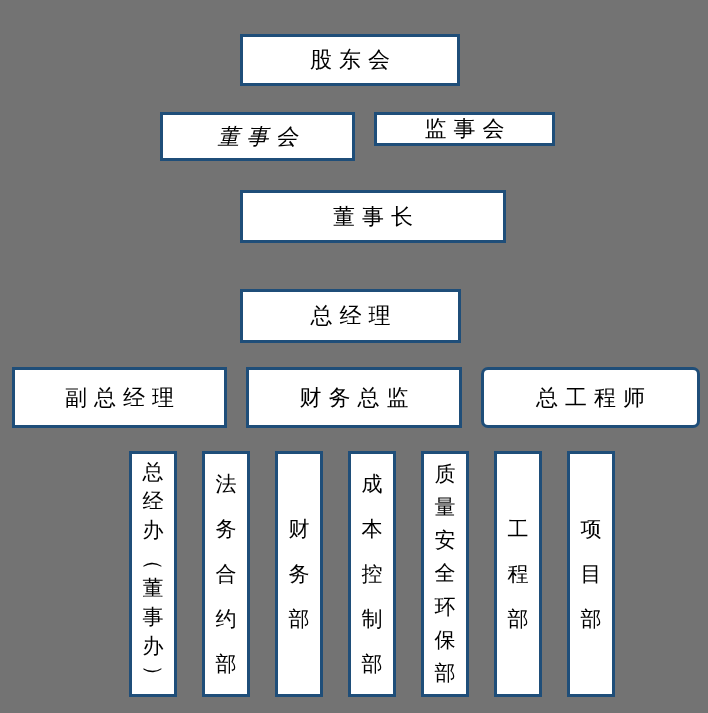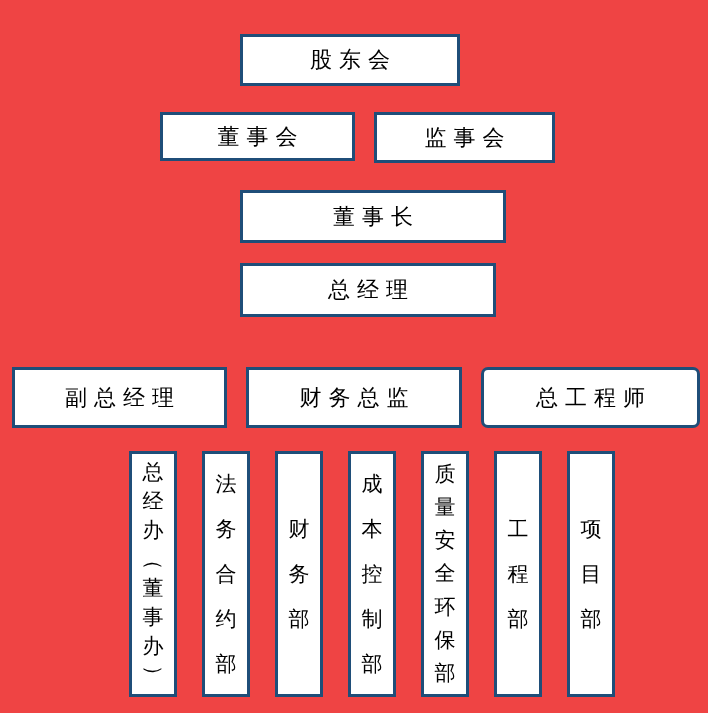--- a/index.html
+++ b/index.html
@@ -1,20 +1,20 @@
 <!DOCTYPE html>
 <html><head>
 <meta charset="utf-8">
 <style>
   html, body { margin: 0; padding: 0; background: #ffffff; }
   .canvas {
     position: relative;
     width: 708px;
     height: 713px;
-    background: #ef4444;
+    background: #737373;
     font-family: "Liberation Serif", "DejaVu Serif", serif;
     color: #000000;
     overflow: hidden;
   }
   .box {
     position: absolute;
     box-sizing: border-box;
     border: 3px solid #1f4e79;
     background: #ffffff;
     display: flex;
@@ -23,26 +23,26 @@
   }
   .hlabel {
     font-size: 22px;
     letter-spacing: 7px;
     padding-left: 7px; 
     white-space: nowrap;
   }
   
   .b-shareholders { left: 240px; top: 34px;  width: 220px; height: 52px; }
   
-  .b-board       { left: 160px; top: 112px; width: 195px; height: 49px; }
-  .b-supervisory { left: 374px; top: 112px; width: 181px; height: 51px; }
+  .b-board       { left: 160px; top: 112px; width: 195px; height: 49px; font-style: italic; }
+  .b-supervisory { left: 374px; top: 112px; width: 181px; height: 34px; }
   
   .b-chairman    { left: 240px; top: 190px; width: 266px; height: 53px; }
   
-  .b-gm          { left: 240px; top: 263px; width: 256px; height: 54px; }
+  .b-gm          { left: 240px; top: 289px; width: 221px; height: 54px; }
   
   .b-deputy-gm   { left: 12px;  top: 367px; width: 215px; height: 61px; }
   .b-fin-dir     { left: 246px; top: 367px; width: 216px; height: 61px; }
   .b-chief-eng   { left: 481px; top: 367px; width: 219px; height: 61px; border-radius: 7px; }
   
   .vbox {
     top: 451px; width: 48px; height: 246px;
     flex-direction: column;
     justify-content: center;
     padding: 4px 0;

